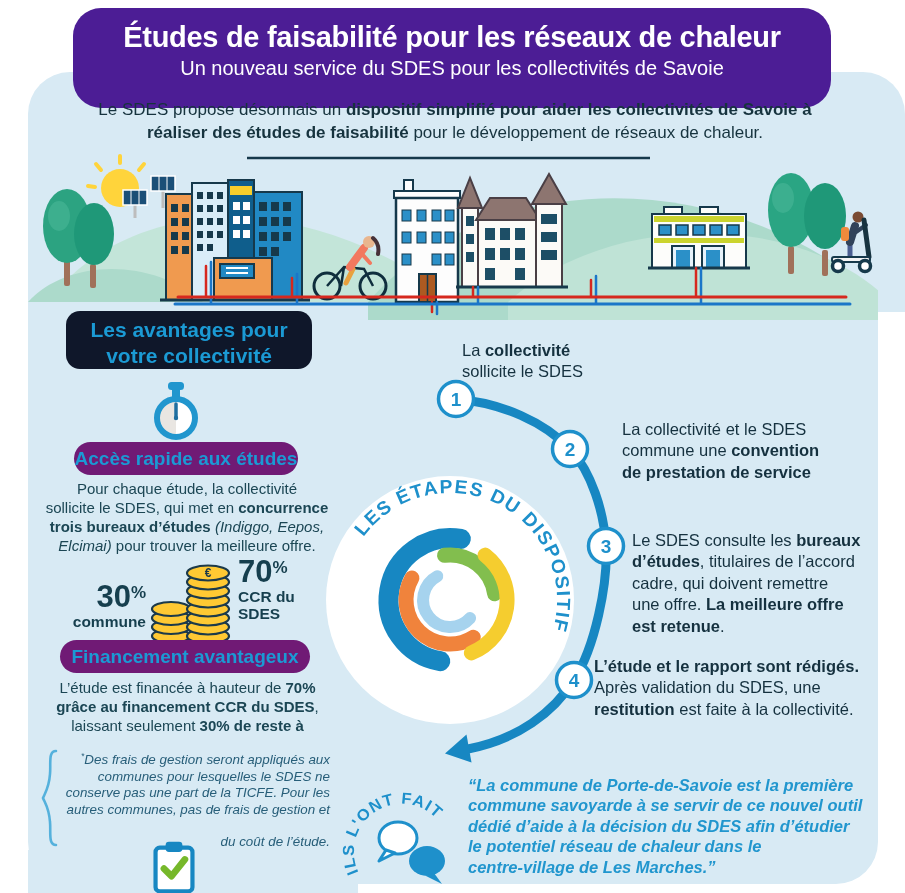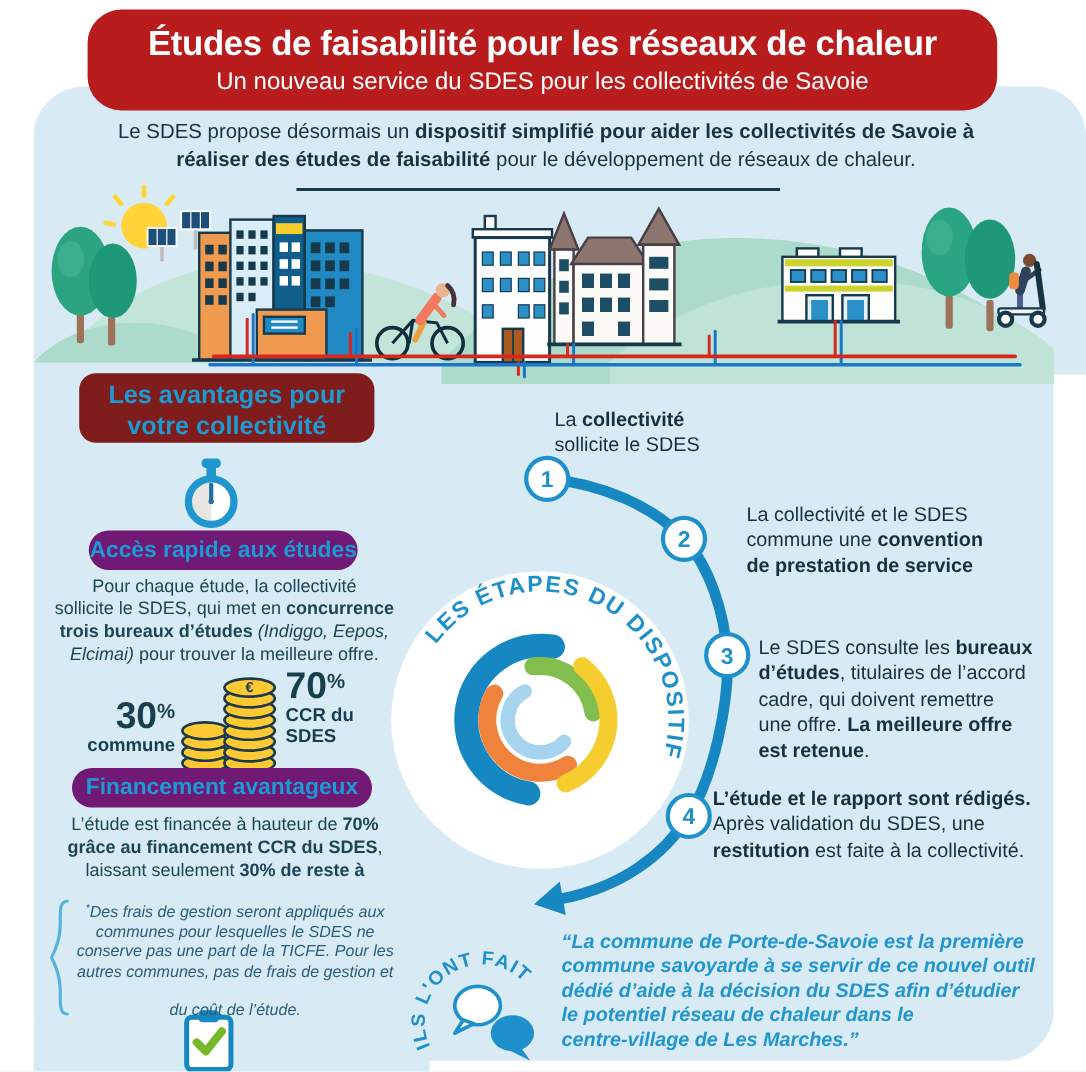--- a/index.html
+++ b/index.html
@@ -7,44 +7,44 @@
        font-family:"Liberation Sans",sans-serif;overflow:hidden;}
   .abs{position:absolute;}
   .b{font-weight:700;}
   .i{font-style:italic;}
   .sup{vertical-align:super;font-size:62%;}
   
   .panel-main{left:28px;top:72px;width:850px;height:812px;background:#D8EAF4;border-radius:42px;z-index:0;}
   .panel-tr{left:820px;top:72px;width:85px;height:240px;background:#D8EAF4;border-radius:0 42px 0 0;z-index:0;}
   .panel-bl{left:28px;top:850px;width:330px;height:43px;background:#D8EAF4;z-index:0;}
   
-  .header-bubble{left:73px;top:8px;width:758px;height:84px;background:#b91c1c;border-radius:28px;z-index:2;
+  .header-bubble{left:73px;top:8px;width:758px;height:100px;background:#4c1d95;border-radius:28px;z-index:2;
                  text-align:center;color:#ffffff;}
   .header-title{margin-top:13px;font-size:29px;font-weight:700;letter-spacing:-0.3px;}
   .header-subtitle{margin-top:3px;font-size:20px;font-weight:400;}
   .intro{left:60px;top:99px;width:790px;text-align:center;font-size:17px;line-height:1.35;
          color:#16333E;z-index:2;}
   
-  .adv-box{left:66px;top:311px;width:246px;height:58px;background:#7f1d1d;border-radius:14px;z-index:2;
+  .adv-box{left:66px;top:311px;width:246px;height:58px;background:#0f172a;border-radius:14px;z-index:2;
            text-align:center;color:#1B9AD4;font-size:21px;font-weight:700;line-height:1.25;padding-top:6px;box-sizing:border-box;}
   .pill{background:#701a75;border-radius:17px;z-index:2;text-align:center;color:#1B9AD4;
         font-size:19px;font-weight:700;}
   .pill1{left:74px;top:442px;width:224px;height:33px;line-height:33px;}
   .pill2{left:60px;top:640px;width:250px;height:33px;line-height:33px;}
   .para{z-index:2;text-align:center;color:#1B4654;font-size:15px;line-height:1.26;}
   .para1{left:42px;top:480px;width:290px;}
   .para2{left:40px;top:679px;width:295px;}
   .share{z-index:2;color:#163F4E;font-weight:700;}
   .share-num{font-size:31px;line-height:1;}
   .share-pct{font-size:17px;vertical-align:9px;}
   .share-label{font-size:15.5px;line-height:1.1;margin-top:1px;}
   .share-left{left:56px;top:581px;width:90px;text-align:right;}
   .share-right{left:238px;top:556px;width:95px;text-align:left;}
   .footnote{left:62px;top:751px;width:268px;z-index:2;color:#275E79;font-size:13.4px;
-            font-style:italic;line-height:1.22;text-align:center;}
+            font-style:italic;line-height:1.22;text-align:right;}
   
   .step{z-index:2;color:#15313F;font-size:16.5px;line-height:1.3;text-align:left;}
   .step1{left:462px;top:340px;width:190px;}
   .step2{left:622px;top:419px;width:240px;}
   .step3{left:632px;top:530px;width:250px;}
   .step4{left:594px;top:656px;width:300px;}
   
   .quote{left:468px;top:775px;width:420px;z-index:2;color:#2196CE;font-size:16.5px;
          font-weight:700;font-style:italic;line-height:1.24;}
   svg{display:block;}

